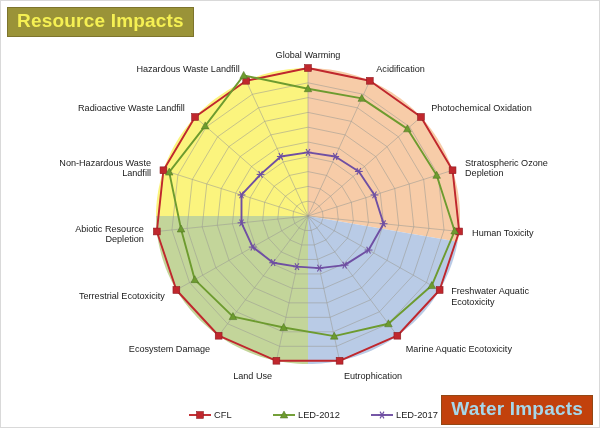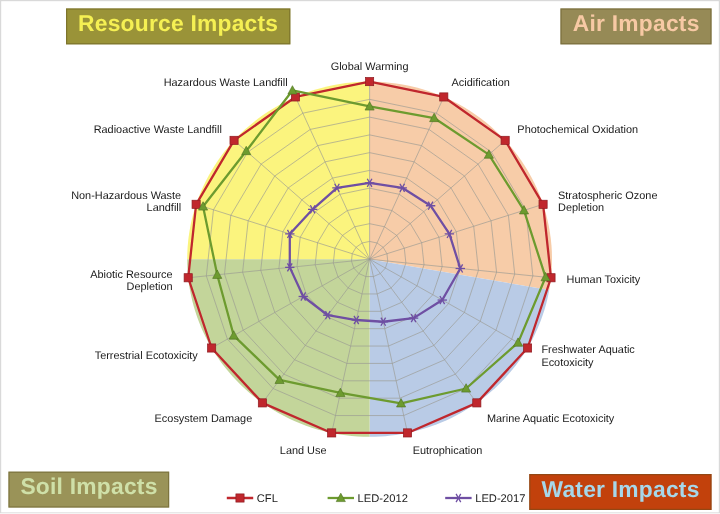--- a/index.html
+++ b/index.html
@@ -64,25 +64,23 @@
     fill: none;
     stroke-linejoin: round;
     stroke-linecap: round;
   }
 </style>
 </head>
 <body>
 
 <div id="figure">
 
-  <div class="corner-banner" id="banner-resource" style="background: rgb(154, 147, 56); color: rgb(245, 240, 83); margin-left: 48px;">Resource Impacts</div>
-
-  <div class="corner-banner" id="banner-air" style="background: rgb(150, 138, 86); color: rgb(247, 201, 164);">Air Impacts</div>
-
-  <div class="corner-banner" id="banner-soil" style="background: rgb(154, 147, 88); color: rgb(207, 224, 168);">Soil Impacts</div>
+  <div class="corner-banner" id="banner-resource" style="background: rgb(154, 147, 56); color: rgb(245, 240, 83);">Resource Impacts</div>
+
+
 
   <div class="corner-banner" id="banner-water" style="background: #c2410c; color: rgb(166, 215, 234);">Water Impacts</div>
 
   <svg id="chart-svg" width="600" height="428">
     <g id="quadrant-layer">
         <path d="M 307 215 L 307.00 67.00 L 302.03 67.08 L 297.06 67.32 L 292.10 67.71 L 287.16 68.27 L 282.24 68.98 L 277.35 69.84 L 272.48 70.87 L 267.66 72.04 L 262.88 73.37 L 258.14 74.85 L 253.46 76.49 L 248.83 78.27 L 244.27 80.19 L 239.77 82.26 L 235.35 84.48 L 231.00 86.83 L 226.73 89.32 L 222.55 91.94 L 218.46 94.70 L 214.47 97.58 L 210.57 100.59 L 206.78 103.73 L 203.09 106.98 L 199.52 110.35 L 196.06 113.83 L 192.72 117.42 L 189.50 121.11 L 186.41 124.90 L 183.45 128.79 L 180.62 132.78 L 177.92 136.85 L 175.36 141.00 L 172.95 145.23 L 170.68 149.54 L 168.55 153.92 L 166.57 158.36 L 164.74 162.87 L 163.07 167.43 L 161.55 172.04 L 160.18 176.69 L 158.97 181.39 L 157.92 186.13 L 157.03 190.89 L 156.30 195.68 L 155.73 200.49 L 155.33 205.32 L 155.08 210.16 L 155.00 215.00 Z" fill="#fbf47e" stroke="none"></path>
         <path d="M 307 215 L 307.00 67.00 L 312.53 67.10 L 318.04 67.39 L 323.55 67.88 L 329.03 68.56 L 334.48 69.44 L 339.90 70.51 L 345.27 71.77 L 350.59 73.22 L 355.86 74.85 L 361.06 76.68 L 366.19 78.68 L 371.24 80.87 L 376.20 83.23 L 381.08 85.77 L 385.85 88.47 L 390.53 91.35 L 395.09 94.39 L 399.53 97.58 L 403.85 100.94 L 408.05 104.44 L 412.11 108.09 L 416.03 111.88 L 419.81 115.81 L 423.44 119.87 L 426.91 124.05 L 430.23 128.36 L 433.38 132.78 L 436.37 137.30 L 439.19 141.93 L 441.83 146.66 L 444.29 151.48 L 446.57 156.38 L 448.67 161.36 L 450.57 166.41 L 452.29 171.52 L 453.82 176.69 L 455.15 181.92 L 456.29 187.18 L 457.23 192.49 L 457.97 197.82 L 458.51 203.17 L 458.86 208.54 L 459.00 213.92 L 458.94 219.30 L 458.67 224.68 L 458.21 230.04 L 457.55 235.38 L 456.69 240.70 Z" fill="#f7cca8" stroke="none"></path>
         <path d="M 307 215 L 456.69 240.70 L 455.86 244.93 L 454.90 249.13 L 453.82 253.31 L 452.61 257.45 L 451.28 261.55 L 449.83 265.62 L 448.26 269.64 L 446.57 273.62 L 444.76 277.55 L 442.83 281.42 L 440.79 285.24 L 438.64 289.00 L 436.37 292.70 L 433.99 296.33 L 431.51 299.89 L 428.92 303.38 L 426.23 306.79 L 423.44 310.13 L 420.55 313.39 L 417.56 316.56 L 414.48 319.65 L 411.31 322.65 L 408.05 325.56 L 404.70 328.37 L 401.28 331.09 L 397.77 333.71 L 394.18 336.23 L 390.53 338.65 L 386.80 340.97 L 383.00 343.17 L 379.14 345.27 L 375.22 347.26 L 371.24 349.13 L 367.20 350.90 L 363.12 352.54 L 358.99 354.07 L 354.81 355.49 L 350.59 356.78 L 346.34 357.96 L 342.05 359.01 L 337.74 359.94 L 333.39 360.75 L 329.03 361.44 L 324.65 362.00 L 320.25 362.44 L 315.84 362.75 L 311.42 362.94 L 307.00 363.00 Z" fill="#b9cbe6" stroke="none"></path>
         <path d="M 307 215 L 307.00 363.00 L 302.03 362.92 L 297.06 362.68 L 292.10 362.29 L 287.16 361.73 L 282.24 361.02 L 277.35 360.16 L 272.48 359.13 L 267.66 357.96 L 262.88 356.63 L 258.14 355.15 L 253.46 353.51 L 248.83 351.73 L 244.27 349.81 L 239.77 347.74 L 235.35 345.52 L 231.00 343.17 L 226.73 340.68 L 222.55 338.06 L 218.46 335.30 L 214.47 332.42 L 210.57 329.41 L 206.78 326.27 L 203.09 323.02 L 199.52 319.65 L 196.06 316.17 L 192.72 312.58 L 189.50 308.89 L 186.41 305.10 L 183.45 301.21 L 180.62 297.22 L 177.92 293.15 L 175.36 289.00 L 172.95 284.77 L 170.68 280.46 L 168.55 276.08 L 166.57 271.64 L 164.74 267.13 L 163.07 262.57 L 161.55 257.96 L 160.18 253.31 L 158.97 248.61 L 157.92 243.87 L 157.03 239.11 L 156.30 234.32 L 155.73 229.51 L 155.33 224.68 L 155.08 219.84 L 155.00 215.00 Z" fill="#c3d59a" stroke="none"></path>
       </g>

